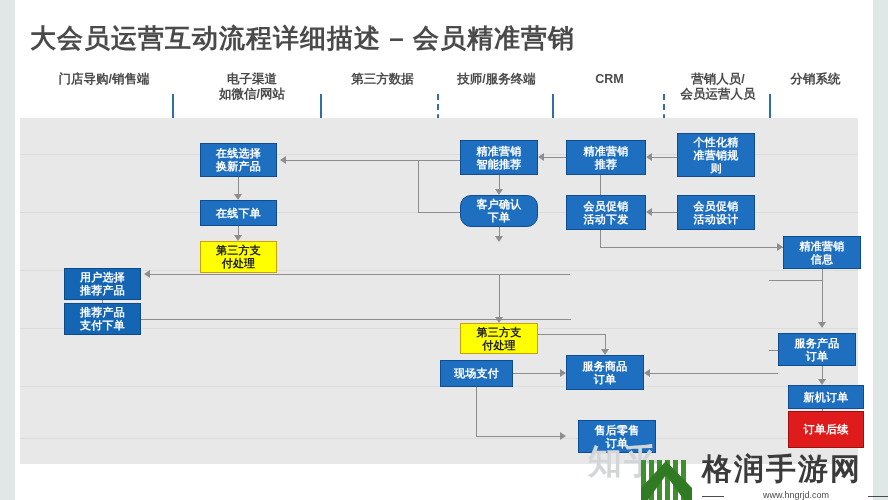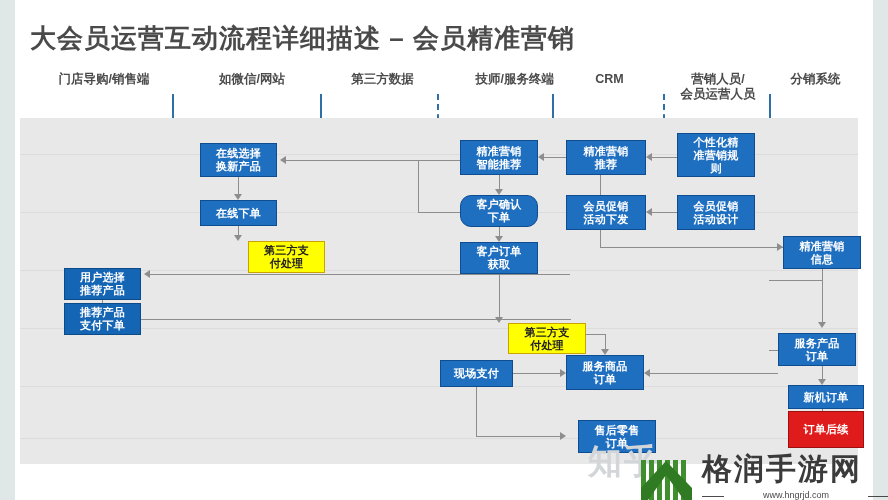--- a/index.html
+++ b/index.html
@@ -43,21 +43,21 @@
 
   
   .box{
     position:absolute;box-sizing:border-box;
     display:flex;align-items:center;justify-content:center;
     text-align:center;font-size:11px;font-weight:bold;line-height:13px;
     letter-spacing:.2px;
   }
   .box.blue{background:#1f6fc0;color:#ffffff;border:1px solid #0f4d90;}
   .box.blue2{background:#1565b5;color:#ffffff;border:1px solid #0d4a88;}
-  .box.yellow{background:#ffff00;color:#222222;border:1px solid #c9a400;margin-left:48px;}
+  .box.yellow{background:#ffff00;color:#222222;border:1px solid #c9a400;}
   .box.red{background:#e01b1b;color:#ffffff;border:1px solid #9c1010;}
   .box span{display:block;padding:0 2px;}
 
   
   .conn{position:absolute;background:#8d8d8d;}
   .conn.h{height:1px;}
   .conn.v{width:1px;}
   .arrow{position:absolute;width:0;height:0;}
   .arrow.right{border-top:4px solid transparent;border-bottom:4px solid transparent;border-left:6px solid #8d8d8d;}
   .arrow.left{border-top:4px solid transparent;border-bottom:4px solid transparent;border-right:6px solid #8d8d8d;}
@@ -92,26 +92,27 @@
 <div id="page">
   <div class="sheet"></div>
 
   <div class="title">大会员运营互动流程详细描述 – 会员精准营销</div>
 
   <div class="lane-headers">
     <div class="lane-head" style="left:8px;width:152px;">
       <div>门店导购/销售端</div>
     </div>
     <div class="lane-head" style="left:158px;width:148px;">
+      <div>电子渠道</div>
       <div>如微信/网站</div>
     </div>
     <div class="lane-head" style="left:304px;width:117px;">
       <div>第三方数据</div>
     </div>
-    <div class="lane-head" style="left:419px;width:115px;text-align:right;">
+    <div class="lane-head" style="left:419px;width:115px;">
       <div>技师/服务终端</div>
     </div>
     <div class="lane-head" style="left:534px;width:111px;">
       <div>CRM</div>
     </div>
     <div class="lane-head" style="left:645px;width:106px;">
       <div>营销人员/</div>
       <div>会员运营人员</div>
     </div>
     <div class="lane-head" style="left:751px;width:89px;">
@@ -226,26 +227,20 @@
   <div class="box blue" style="left:460px;top:140px;width:78px;height:35px;">
     <span>
       <span>精准营销</span>
       <span>智能推荐</span>
     </span>
   </div>
   <div class="box blue" style="left:460px;top:195px;width:78px;height:32px;border-radius:11px;">
     <span>
       <span>客户确认</span>
       <span>下单</span>
-    </span>
-  </div>
-  <div class="box blue" style="left:460px;top:242px;width:78px;height:32px;">
-    <span>
-      <span>客户订单</span>
-      <span>获取</span>
     </span>
   </div>
   <div class="box blue" style="left:566px;top:140px;width:80px;height:35px;">
     <span>
       <span>精准营销</span>
       <span>推荐</span>
     </span>
   </div>
   <div class="box blue" style="left:566px;top:195px;width:80px;height:35px;">
     <span>

